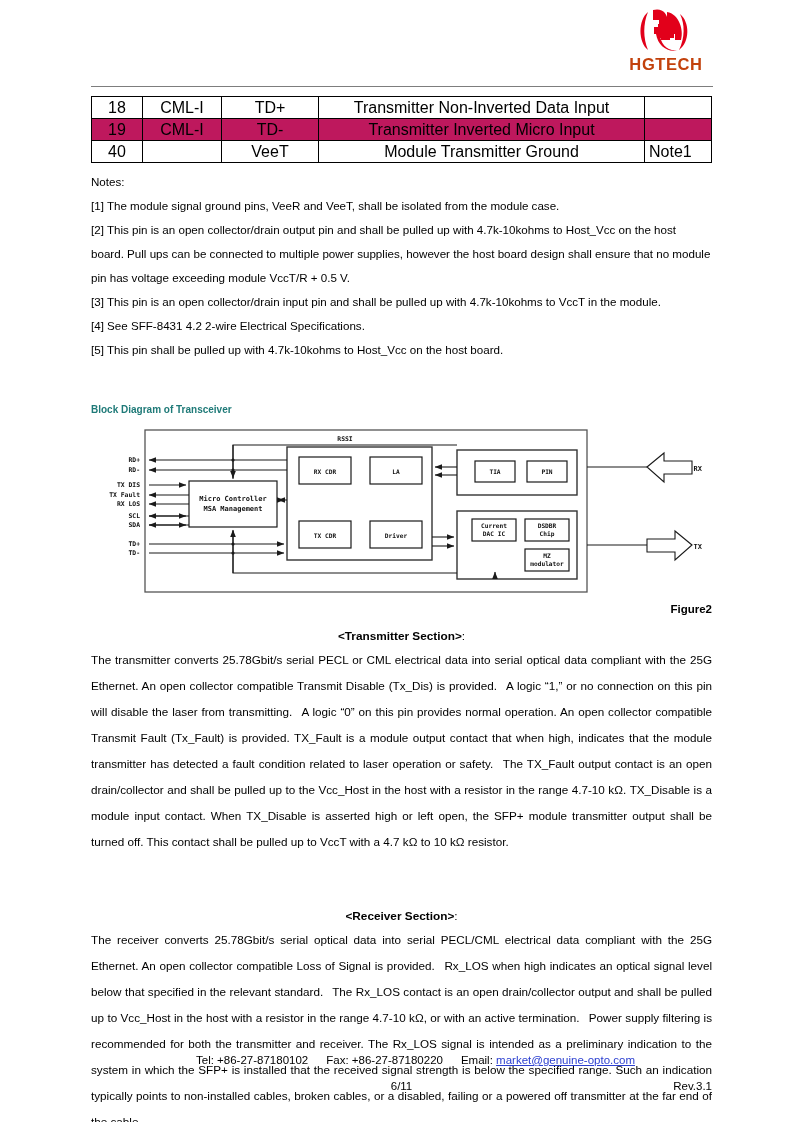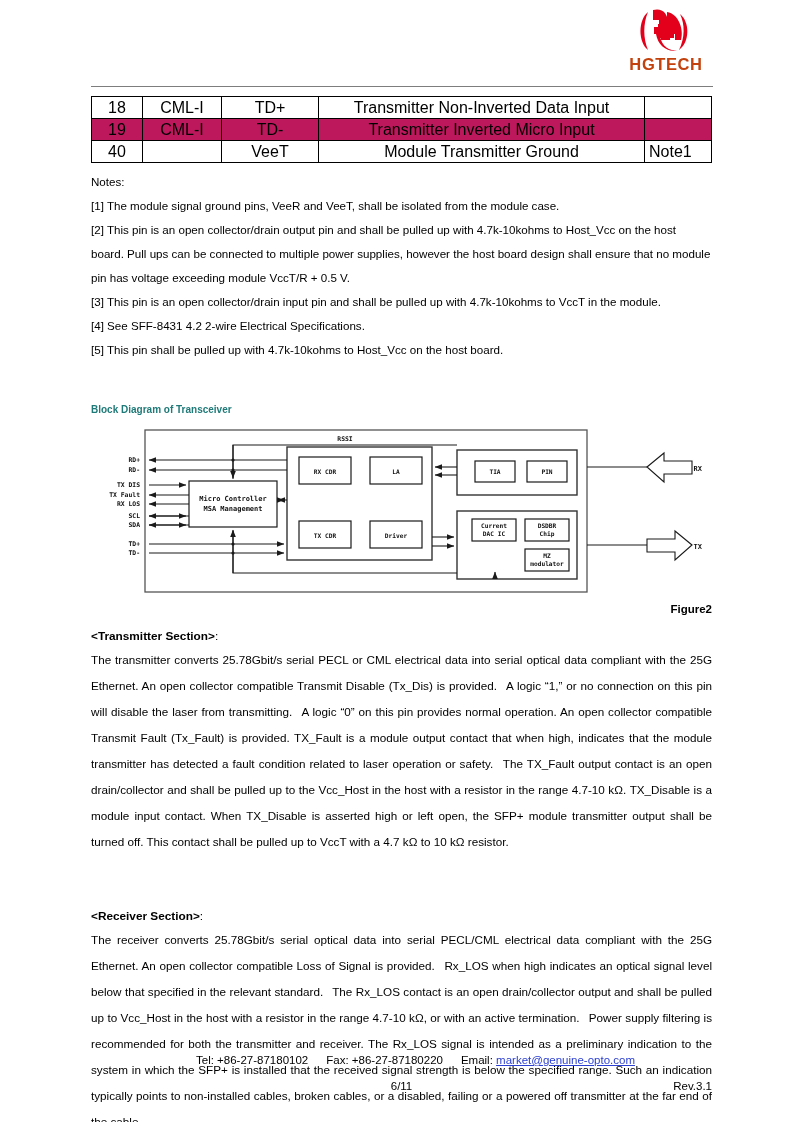--- a/index.html
+++ b/index.html
@@ -113,20 +113,21 @@
     font-weight: bold;
     font-size: 11.5px;
     margin-top: 6px;
   }
 
   
   .subhead {
     font-weight: bold;
     font-size: 11.8px;
     margin-top: 14px;
+    text-align: center;
   }
   .subhead .colon { font-weight: normal; }
   p.body {
     font-size: 11.7px;
     line-height: 26px;
     text-align: justify;
     margin: 4px 0 0 0;
   }
   .gap-block { height: 40px; }
 

